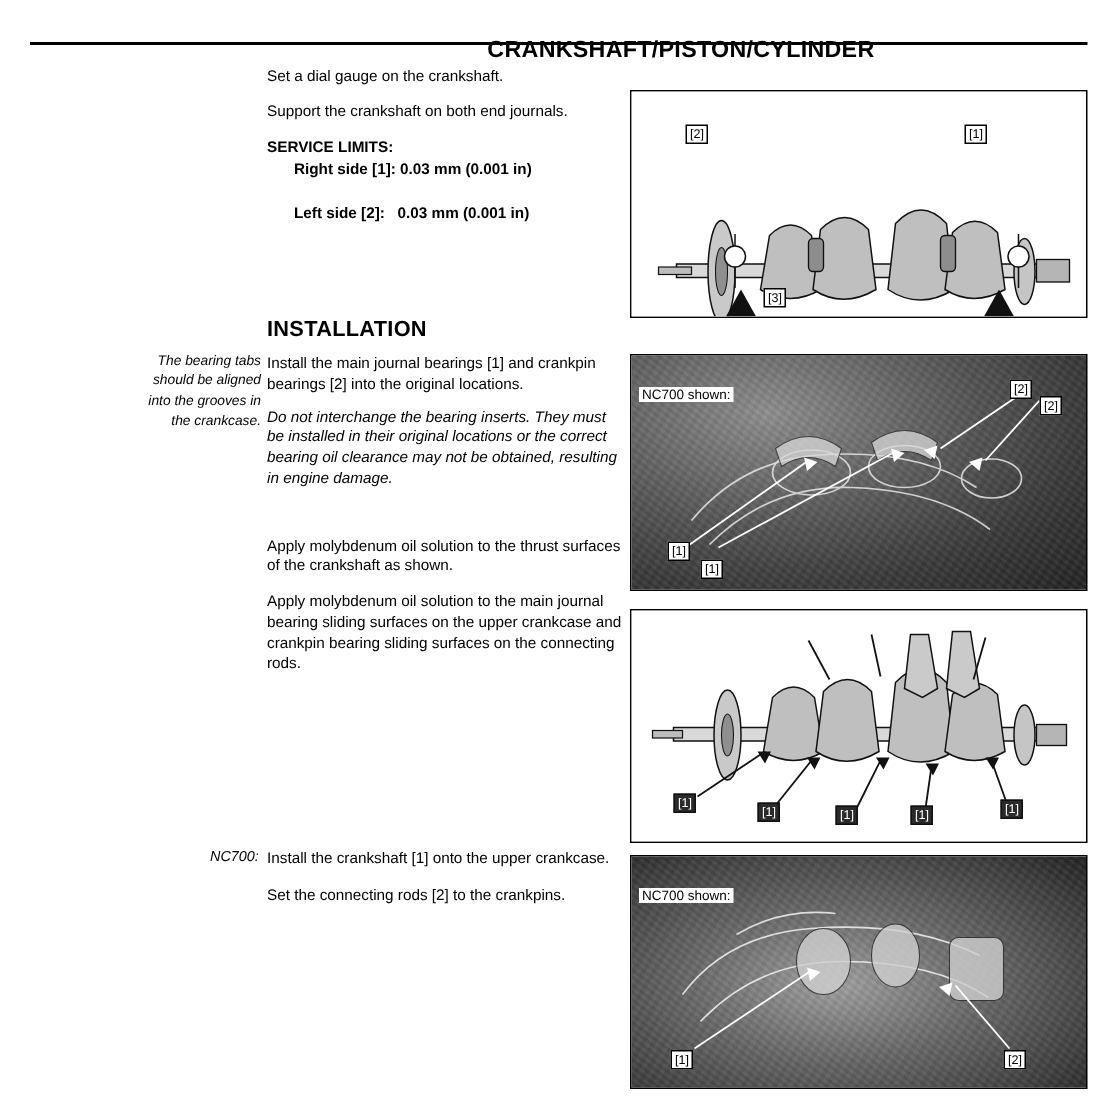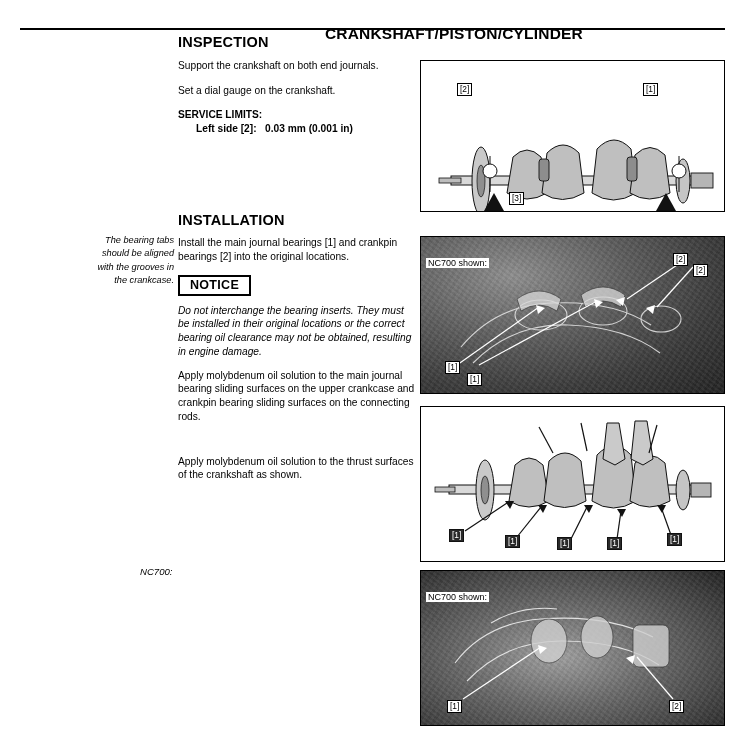--- a/index.html
+++ b/index.html
@@ -146,25 +146,25 @@
 <body>
 
 <div class="page">
 
   <div class="header">
     <div class="header-title">CRANKSHAFT/PISTON/CYLINDER</div>
   </div>
   <div class="header-rule"></div>
 
   <div style="position:absolute; top:34px; left:178px; width:238px;">
-    <div class="sec-title">INSPECTION</div>
+    <div class="body-text" style="margin-top:11px;">Set a dial gauge on the crankshaft.</div>
     <div class="body-text" style="margin-top:9px;">Support the crankshaft on both end journals.</div>
-    <div class="body-text" style="margin-top:11px;">Set a dial gauge on the crankshaft.</div>
     <div class="body-text bold" style="margin-top:10px;">SERVICE LIMITS:</div>
-    <div class="body-text bold" style="margin-top:1px; padding-left:18px; white-space:pre;">Left side [2]:   0.03 mm (0.001 in)</div>
+    <div class="body-text bold" style="margin-top:2px; padding-left:18px;">Right side [1]: 0.03 mm (0.001 in)</div>
+    <div class="body-text bold" style="margin-top:15px; padding-left:18px; white-space:pre;">Left side [2]:   0.03 mm (0.001 in)</div>
   </div>
 
   <div class="fig" style="top:60px; left:420px; width:303px; height:150px;">
     <div class="photo white-bg"></div>
     <svg class="art" viewBox="0 0 303 150">
 
       <rect x="30" y="115" width="245" height="9" fill="#d9d9d9" stroke="#111" stroke-width="1"></rect>
 
       <rect x="18" y="117" width="22" height="5" fill="#bdbdbd" stroke="#111" stroke-width="0.8"></rect>
 
@@ -207,30 +207,27 @@
     </svg>
     <div class="callout" style="top:22px; left:36px;">[2]</div>
     <div class="callout" style="top:22px; left:222px;">[1]</div>
     <div class="callout" style="top:131px; left:88px;">[3]</div>
   </div>
 
   <div style="position:absolute; top:212px; left:178px; width:238px;">
     <div class="sec-title">INSTALLATION</div>
   </div>
 
-  <div class="margin-note" style="position:absolute; top:234px; left:96px; width:78px;">The bearing tabs should be aligned with the grooves in the crankcase.</div>
+  <div class="margin-note" style="position:absolute; top:234px; left:96px; width:78px;">The bearing tabs should be aligned into the grooves in the crankcase.</div>
 
   <div style="position:absolute; top:236px; left:178px; width:238px;">
     <div class="body-text">Install the main journal bearings [1] and crankpin bearings [2] into the original locations.</div>
-    <div style="margin-top:11px;">
-      <span class="notice-box">NOTICE</span>
-    </div>
     <div class="body-text italic" style="margin-top:8px;">Do not interchange the bearing inserts. They must be installed in their original locations or the correct bearing oil clearance may not be obtained, resulting in engine damage.</div>
+    <div class="body-text" style="margin-top:31px;">Apply molybdenum oil solution to the thrust surfaces of the crankshaft as shown.</div>
     <div class="body-text" style="margin-top:10px;">Apply molybdenum oil solution to the main journal bearing sliding surfaces on the upper crankcase and crankpin bearing sliding surfaces on the connecting rods.</div>
-    <div class="body-text" style="margin-top:31px;">Apply molybdenum oil solution to the thrust surfaces of the crankshaft as shown.</div>
   </div>
 
   <div class="fig" style="top:236px; left:420px; width:303px; height:156px;">
     <div class="photo ph-a"></div>
     <div class="grain"></div>
     <svg class="art" viewBox="0 0 303 156">
       <g fill="none" stroke="#e8e8e8" stroke-width="1.1" opacity="0.85">
         <path d="M40 110 q35 -42 90 -44 q62 -3 100 22"></path>
         <path d="M52 126 q40 -40 95 -38 q58 2 92 28"></path>
         <ellipse cx="120" cy="78" rx="26" ry="15"></ellipse>
@@ -306,20 +303,24 @@
       </g>
     </svg>
     <div class="callout dark" style="top:122px; left:28px;">[1]</div>
     <div class="callout dark" style="top:128px; left:84px;">[1]</div>
     <div class="callout dark" style="top:130px; left:136px;">[1]</div>
     <div class="callout dark" style="top:130px; left:186px;">[1]</div>
     <div class="callout dark" style="top:126px; left:246px;">[1]</div>
   </div>
 
   <div class="side-label" style="position:absolute; top:566px; left:140px;">NC700:</div>
+  <div style="position:absolute; top:566px; left:178px; width:238px;">
+    <div class="body-text">Install the crankshaft [1] onto the upper crankcase.</div>
+    <div class="body-text" style="margin-top:11px;">Set the connecting rods [2] to the crankpins.</div>
+  </div>
 
   <div class="fig" style="top:570px; left:420px; width:303px; height:154px;">
     <div class="photo ph-c"></div>
     <div class="grain"></div>
     <svg class="art" viewBox="0 0 303 154">
       <g fill="none" stroke="#ededed" stroke-width="1.1" opacity="0.9">
         <path d="M34 92 q30 -40 86 -44 q66 -5 112 18"></path>
         <path d="M46 110 q38 -40 94 -40 q62 0 98 24"></path>
         <path d="M70 52 q30 -18 66 -14"></path>
       </g>

